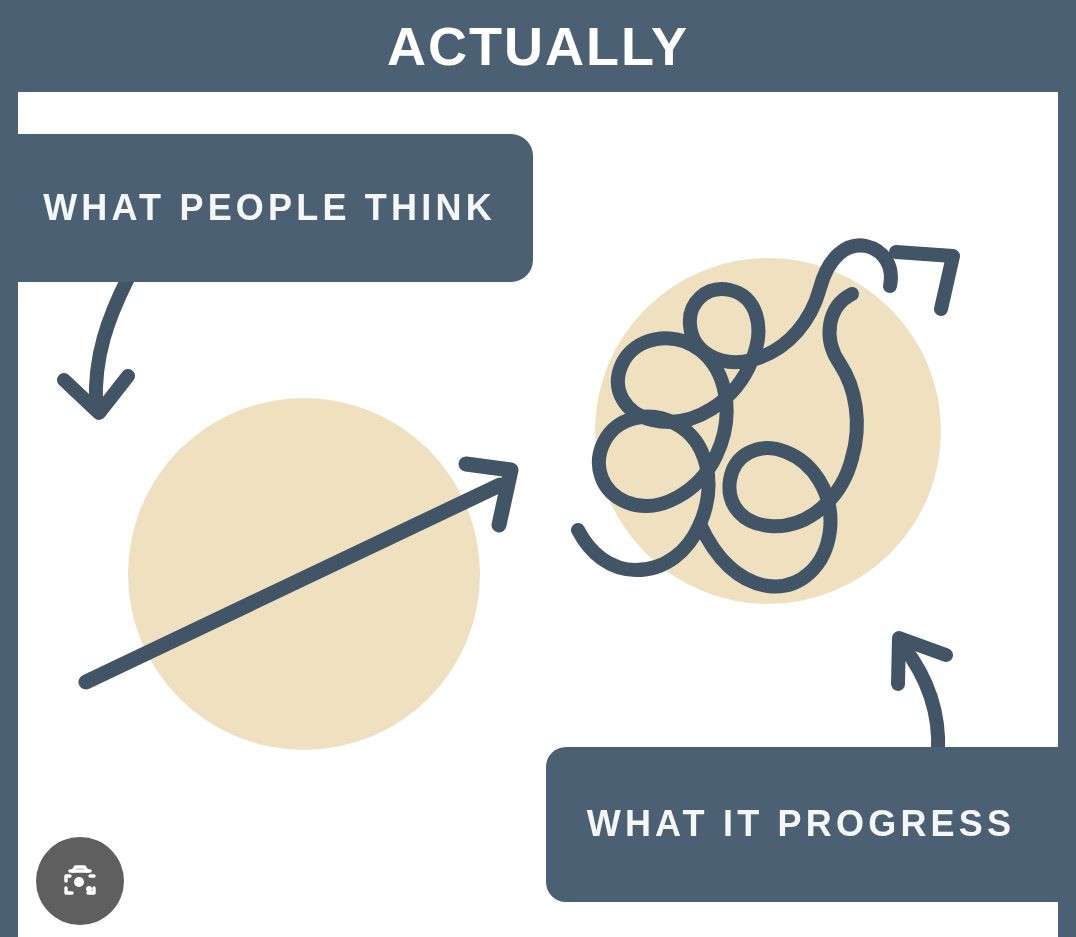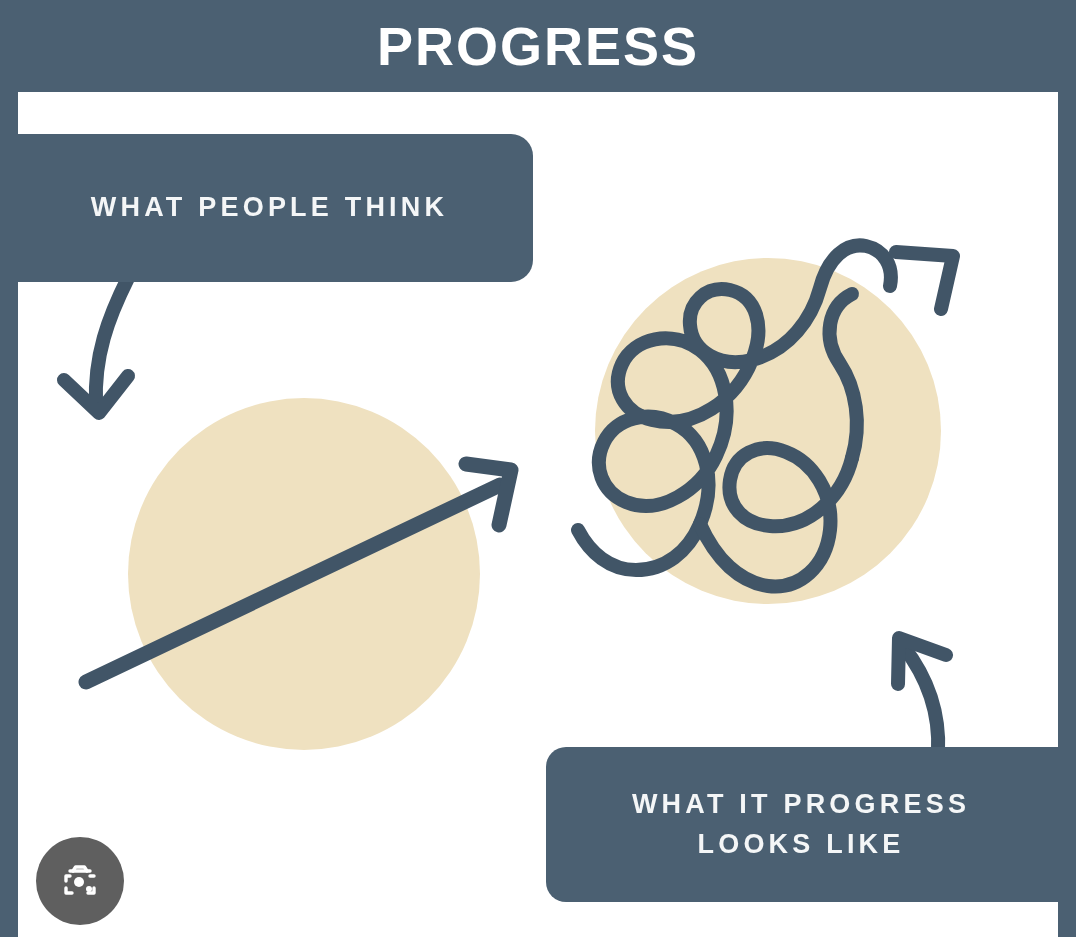--- a/index.html
+++ b/index.html
@@ -88,21 +88,21 @@
     top: 747px;
     width: 540px;
     height: 155px;
     border-radius: 20px 0 0 20px;
     padding-right: 30px;
   }
 
   .bubble-text {
     color: #f4f6f7;
     font-family: "Liberation Sans", sans-serif;
-    font-size: 27px;
+    font-size: 36px;
     font-weight: bold;
     letter-spacing: 4.2px;
     line-height: 1.45;
     user-select: none;
   }
 
   
   #lens-button {
     position: absolute;
     left: 36px;
@@ -118,21 +118,21 @@
     border: none;
     z-index: 20;
   }
 </style>
 </head>
 <body>
 
 <div id="stage">
 
   <div id="title-bar">
-    <div id="title-text">PROGRESS</div>
+    <div id="title-text">ACTUALLY</div>
   </div>
 
   <div id="card"></div>
 
   <svg id="art" viewBox="0 0 1076 937">
 
     <circle cx="304" cy="574" r="176" fill="#efe1c0"></circle>
 
     <circle cx="768" cy="431" r="173" fill="#efe1c0"></circle>
 
@@ -182,21 +182,20 @@
 
   <div class="bubble" id="bubble-think">
     <div class="bubble-text">
       <span>WHAT PEOPLE THINK</span><br>
     </div>
   </div>
 
   <div class="bubble" id="bubble-actual">
     <div class="bubble-text">
       <span>WHAT IT PROGRESS</span><br>
-      <span>LOOKS LIKE</span>
     </div>
   </div>
 
   <button id="lens-button" title="Search with Google Lens">
     <svg width="48" height="48" viewBox="0 0 48 48">
       <g fill="none" stroke="#ffffff" stroke-width="3.4" stroke-linecap="round" stroke-linejoin="round">
         <path d="M17 14 L19.6 10 L28.4 10 L31 14"></path>
         <path d="M14 14 L34 14"></path>
         <path d="M14 19 L10 19 L10 24"></path>
         <path d="M38 19 L34 19"></path>

